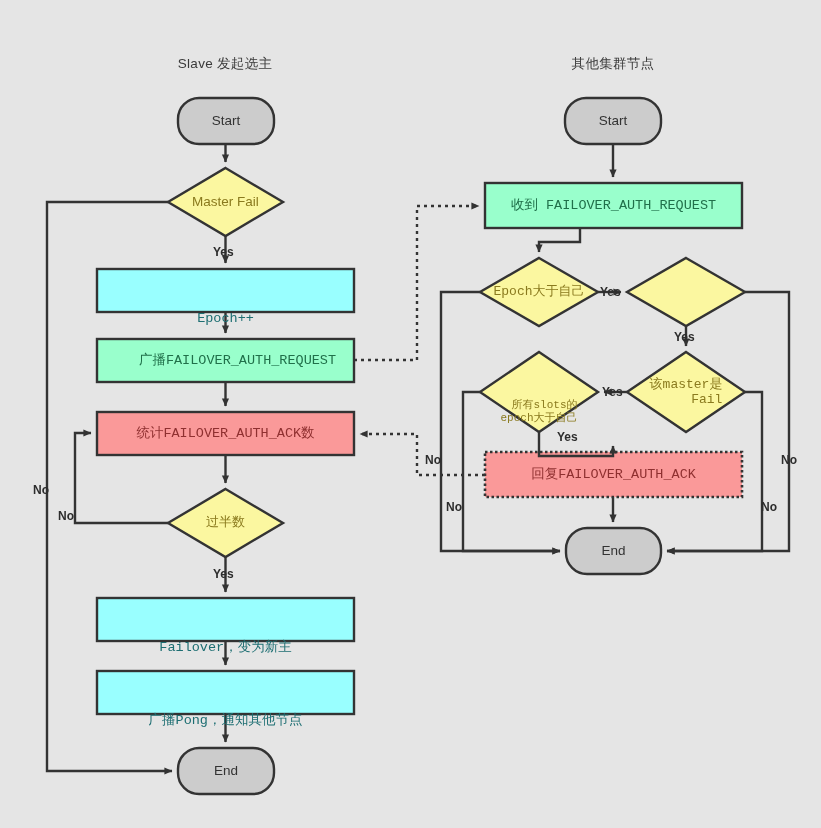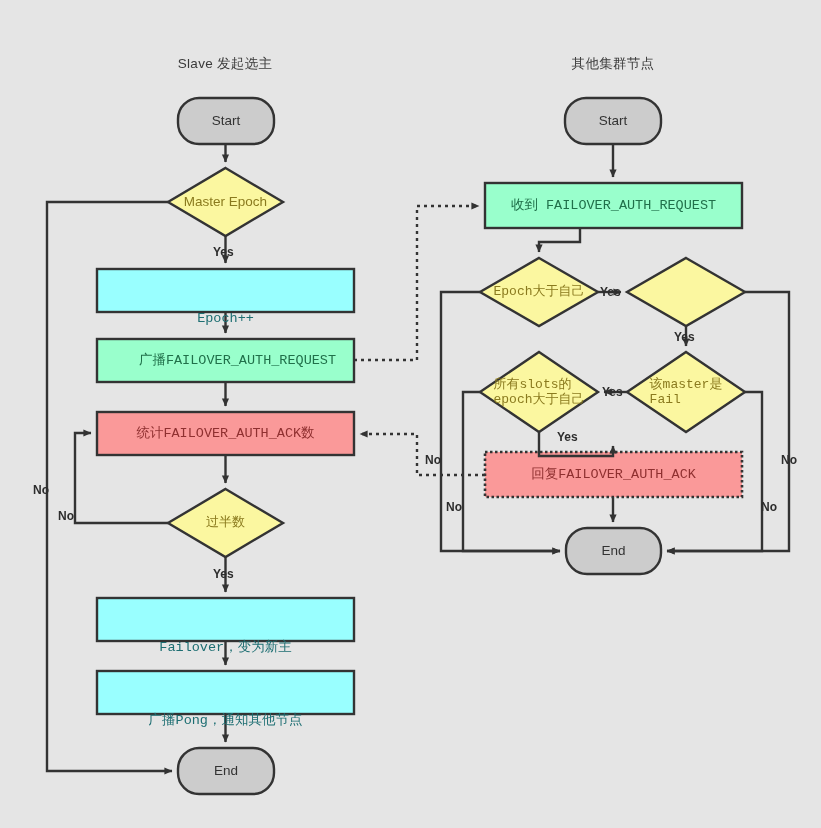--- a/index.html
+++ b/index.html
@@ -30,21 +30,21 @@
     white-space: nowrap;
     text-align: center;
     font-family: "Liberation Sans", "DejaVu Sans", sans-serif;
   }
   
   .node-label {
     position: absolute;
     display: flex;
     align-items: center;
     justify-content: center;
-    text-align: left;
+    text-align: right;
     pointer-events: none;
     line-height: 1.18;
     white-space: pre;
   }
   .lbl-terminal {
     font-size: 13.5px;
     color: #333333;
     font-family: "Liberation Sans", "DejaVu Sans", sans-serif;
   }
   .lbl-decision {
@@ -165,21 +165,21 @@
       <path d="M354,360 L417,360 L417,206 L479,206" stroke="#333333" stroke-width="2.4" stroke-dasharray="3 4" marker-end="url(#arrowdot)"></path>
       <path d="M485,475 L417,475 L417,434 L360,434" stroke="#333333" stroke-width="2.4" stroke-dasharray="3 4" marker-end="url(#arrowdot)"></path>
     </g>
   </svg>
 
   <div class="col-title" style="left:135px; top:55px; width:180px;">Slave 发起选主</div>
   <div class="col-title" style="left:523px; top:55px; width:180px;">其他集群节点</div>
 
   <div class="node-label lbl-terminal" style="left:178px; top:98px; width:96px; height:46px;">Start</div>
 
-  <div class="node-label lbl-decision-sans" style="left:168px; top:168px; width:115px; height:68px;">Master Epoch</div>
+  <div class="node-label lbl-decision-sans" style="left:168px; top:168px; width:115px; height:68px;">Master Fail</div>
 
   <div class="node-label lbl-cyan" style="left:97px; top:269px; width:257px; height:43px;">Epoch++</div>
 
   <div class="node-label lbl-green" style="left:109px; top:339px; width:257px; height:43px;">广播FAILOVER_AUTH_REQUEST</div>
 
   <div class="node-label lbl-pink" style="left:97px; top:412px; width:257px; height:43px;">统计FAILOVER_AUTH_ACK数</div>
 
   <div class="node-label lbl-decision" style="left:168px; top:489px; width:115px; height:68px;">过半数</div>
 
   <div class="node-label lbl-cyan" style="left:97px; top:598px; width:257px; height:43px;">Failover，变为新主</div>
@@ -193,21 +193,21 @@
   <div class="edge-label" style="left:58px; top:509px;">No</div>
   <div class="edge-label" style="left:213px; top:567px;">Yes</div>
 
   <div class="node-label lbl-terminal" style="left:565px; top:98px; width:96px; height:46px;">Start</div>
 
   <div class="node-label lbl-green" style="left:485px; top:183px; width:257px; height:45px;">收到 FAILOVER_AUTH_REQUEST</div>
 
   <div class="node-label lbl-decision" style="left:469px; top:258px; width:140px; height:68px;">Epoch大于自己</div>
 
 
-  <div class="node-label lbl-decision" style="left:469px; top:352px; width:140px; height:80px; font-size:13px;">所有slots的
+  <div class="node-label lbl-decision" style="left:469px; top:372px; width:140px; height:80px; font-size:11px;">所有slots的
 epoch大于自己</div>
 
   <div class="node-label lbl-decision" style="left:621px; top:352px; width:130px; height:80px;">该master是
 Fail</div>
 
   <div class="node-label lbl-pink" style="left:485px; top:452px; width:257px; height:45px;">回复FAILOVER_AUTH_ACK</div>
 
   <div class="node-label lbl-terminal" style="left:566px; top:528px; width:95px; height:46px;">End</div>
 
   <div class="edge-label" style="left:600px; top:285px;">Yes</div>

